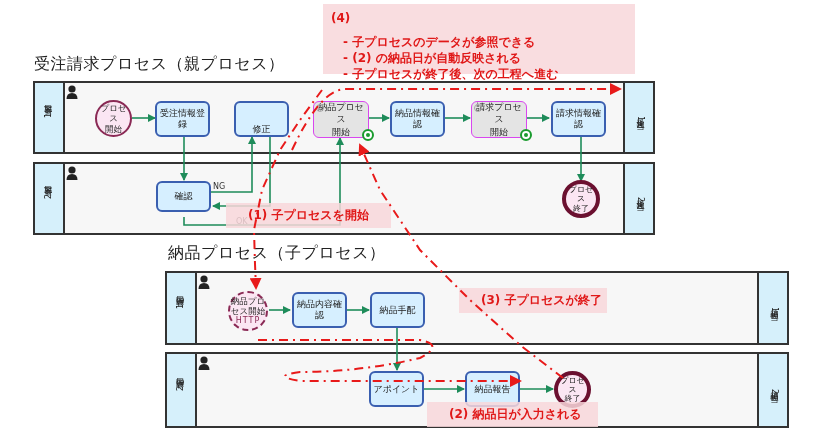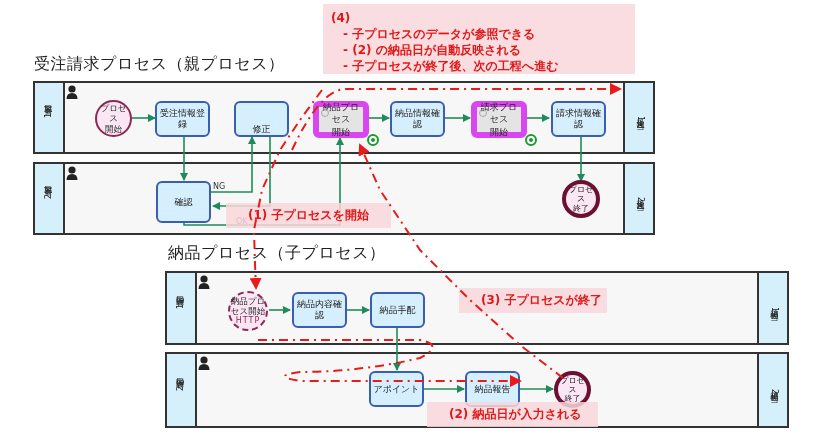--- a/index.html
+++ b/index.html
@@ -11,21 +11,21 @@
   .lane-label { position:absolute; top:0; bottom:0; width:28px; background:#d6f0fb;
                 display:flex; align-items:center; justify-content:center; }
   .lane-label.left { left:0; border-right:2px solid #333; }
   .lane-label.right { right:0; border-left:2px solid #333; }
   .lane-label span { writing-mode:vertical-rl; font-size:8px; color:#222; letter-spacing:1px; }
   .lane-label.left span { transform:rotate(180deg); }
   .person { position:absolute; width:12px; height:14px; }
   .task { position:absolute; background:#d6efff; border:2px solid #3a5fb0; border-radius:6px;
           box-sizing:border-box; display:flex; align-items:center; justify-content:center;
           font-size:9px; color:#222; text-align:center; line-height:1.2; }
-  .subproc { position:absolute; background:#e4e4e4; border:6px solid #d946ef; border-radius:6px;
+  .subproc { position:absolute; background:#e4e4e4; border:1px solid #d946ef; border-radius:6px;
              box-sizing:border-box; display:flex; align-items:center; justify-content:center;
              font-size:9px; color:#222; text-align:center; line-height:1.35; }
   .start { position:absolute; border-radius:50%; background:#fbe6f3; border:2px solid #8a2a55;
            box-sizing:border-box; display:flex; align-items:center; justify-content:center;
            font-size:8.5px; color:#222; text-align:center; line-height:1.2; }
   .end { position:absolute; border-radius:50%; background:#fbe6f3; border:4px solid #6b1030;
          box-sizing:border-box; display:flex; align-items:center; justify-content:center;
          font-size:8px; color:#222; text-align:center; line-height:1.15; }
   .http-start { border:2px dashed #8a2a55; }
   .http-tag { display:block; font-size:8px; color:#8a2a55; letter-spacing:1px; }
@@ -40,21 +40,21 @@
   .loop-marker { position:absolute; width:12px; height:12px; border-radius:50%;
                  border:2px solid #1a9b2e; background:#fff; box-sizing:border-box; }
   .loop-marker::after { content:""; position:absolute; left:2px; top:2px; width:4px; height:4px;
                         border-radius:50%; background:#1a9b2e; }
 </style>
 </head>
 <body>
 
 <div class="note note4" style="left:323px; top:4px; width:312px; height:70px; box-sizing:border-box;">
   <div>(4)</div>
-  <div style="padding-left:12px;">
+  <div style="padding-left:12px;margin-top:8px;">
     <div>- 子プロセスのデータが参照できる</div>
     <div>- (2) の納品日が自動反映される</div>
     <div>- 子プロセスが終了後、次の工程へ進む</div>
   </div>
 </div>
 
 <div class="abs title" style="left:34px; top:54px;">受注請求プロセス（親プロセス）</div>
 
 <div class="lane" style="left:33px; top:81px; width:622px; height:73px;">
   <div class="lane-label left">
@@ -153,21 +153,21 @@
 </div>
 <div class="subproc" style="left:471px; top:101px; width:56px; height:37px;">
   <div class="sub-icon"></div>
   <span style="white-space:pre-line;">請求プロセス
 開始</span>
   <div class="loop-marker" style="left:48px; top:27px;"></div>
 </div>
 <div class="task" style="left:551px; top:101px; width:55px; height:36px;">
   <span>請求情報確認</span>
 </div>
-<div class="task" style="left:156px; top:181px; width:55px; height:42px;">
+<div class="task" style="left:156px; top:181px; width:55px; height:31px;">
   <span>確認</span>
 </div>
 <div class="end" style="left:562px; top:180px; width:38px; height:38px; white-space:pre-line;">プロセス
 終了</div>
 
 <div class="edge-label" style="left:213px; top:182px;">NG</div>
 <div class="edge-label" style="left:204px; top:217px;padding-left:32px;">OK</div>
 
 <div class="start http-start" style="left:228px; top:291px; width:40px; height:40px;">
   <span style="display:block;">

